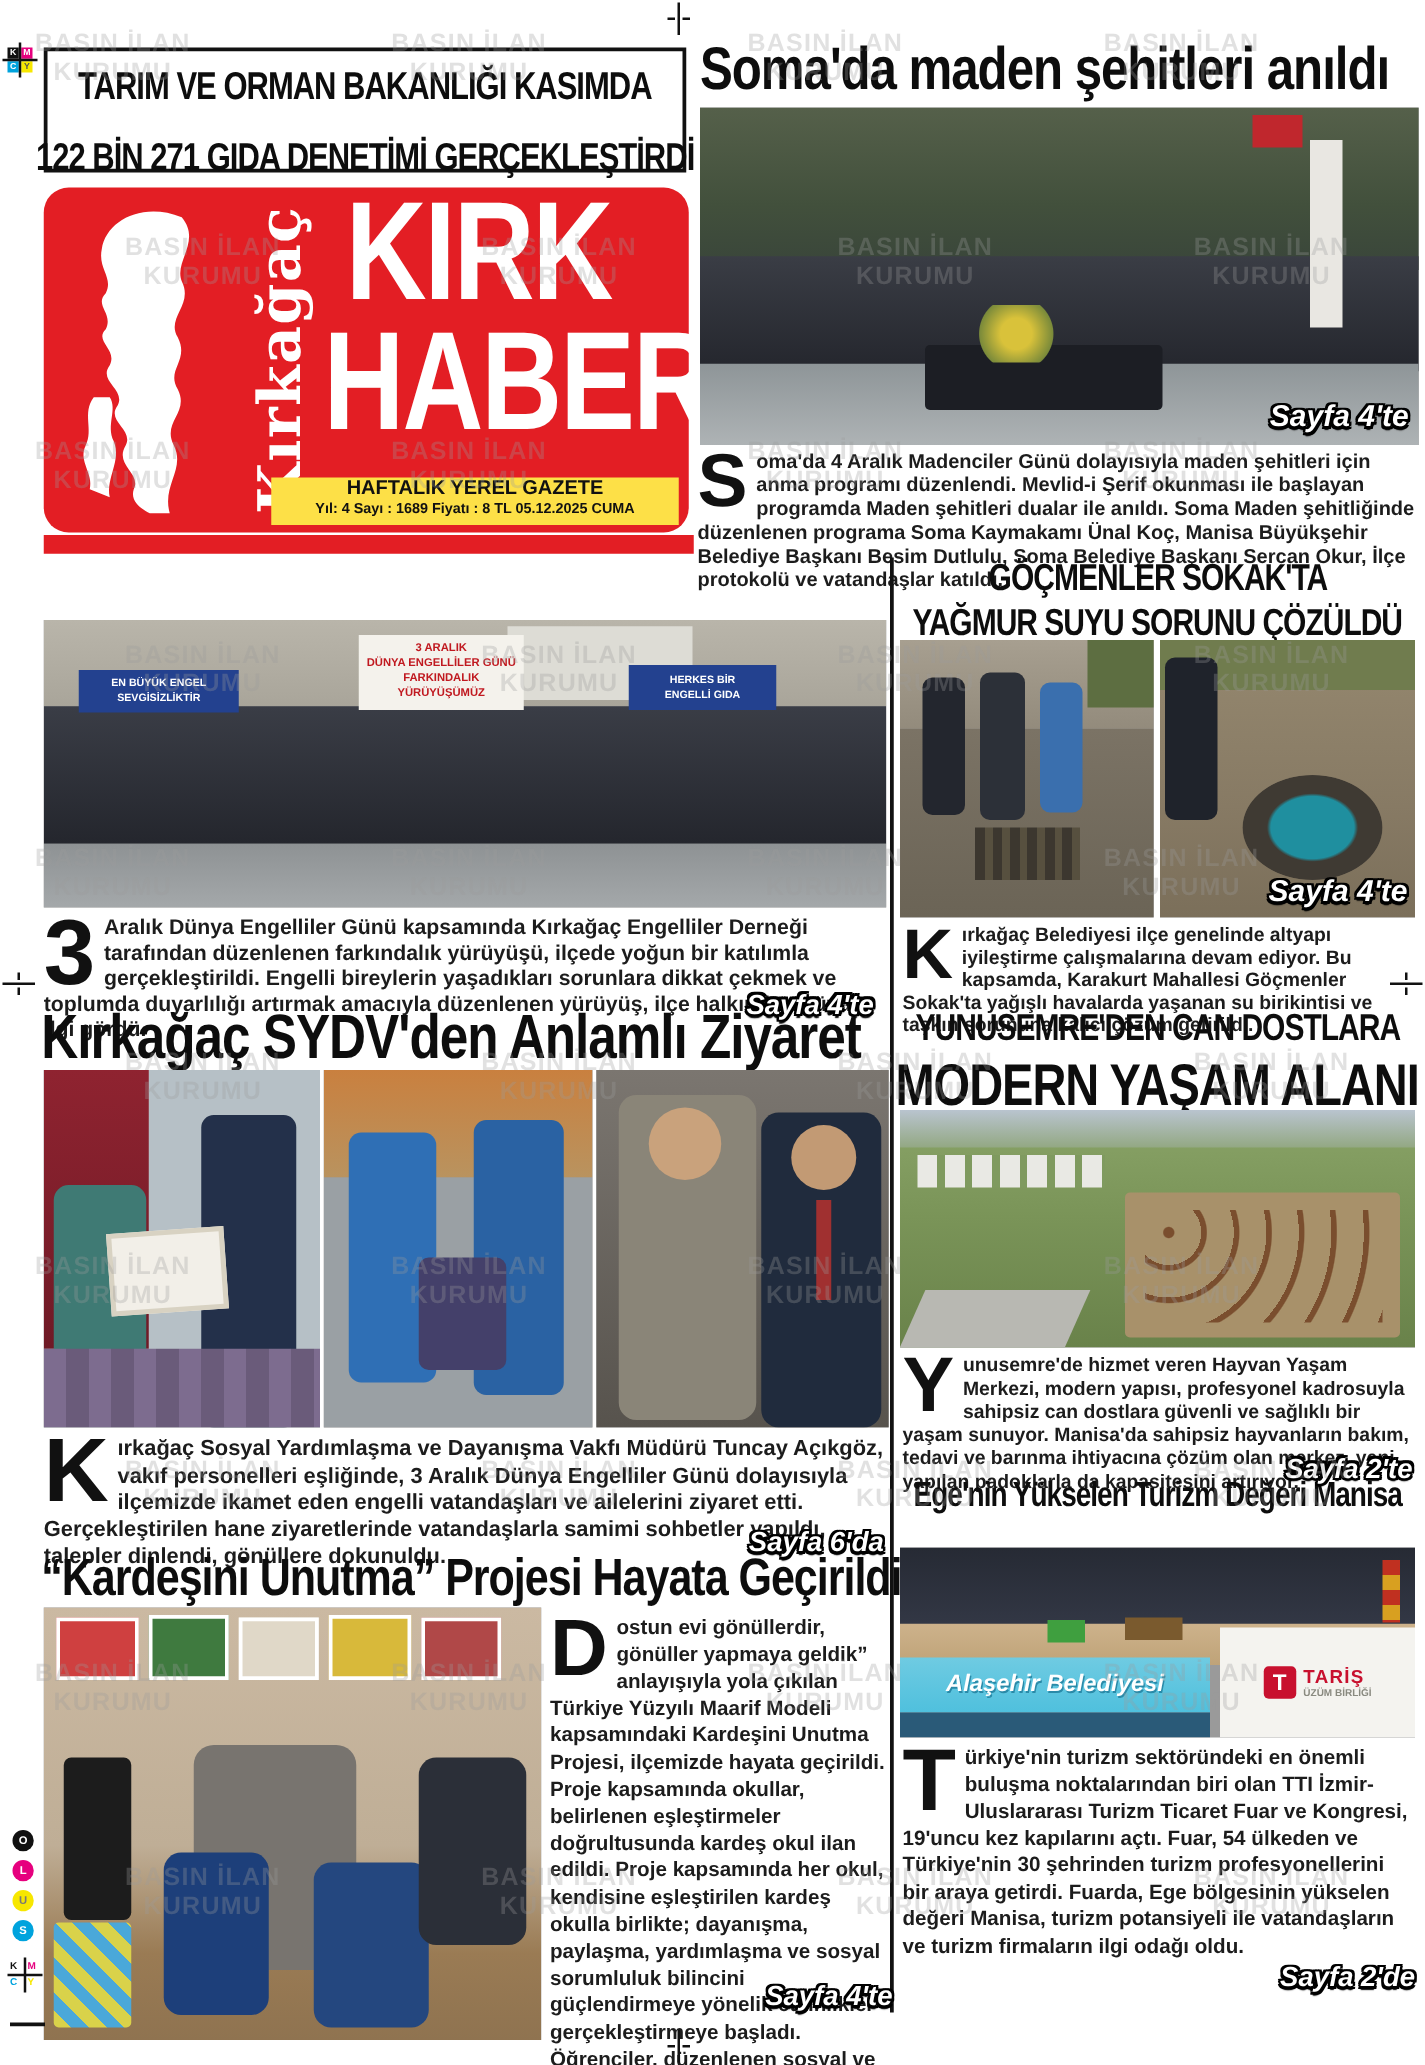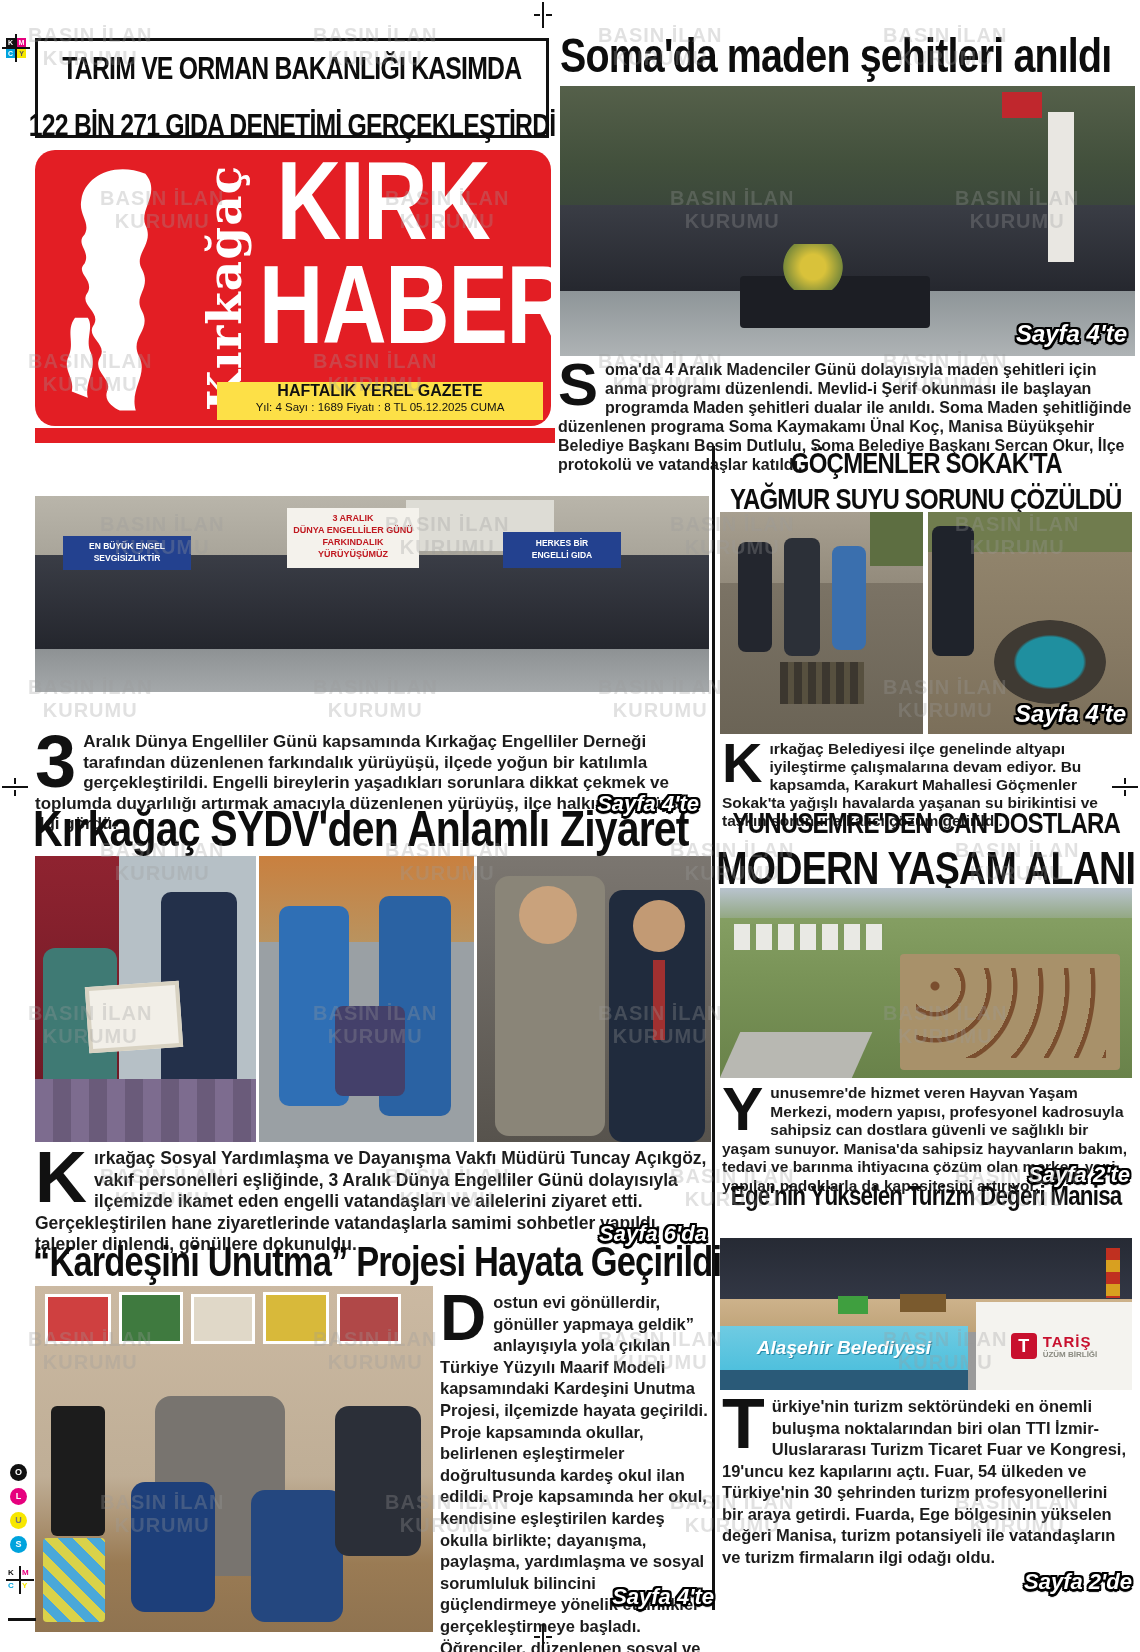--- a/index.html
+++ b/index.html
@@ -194,21 +194,21 @@
       <span style="font-family:'DejaVu Serif',serif;font-weight:bold;color:#fff;font-size:47px;letter-spacing:1px;">Kırkağaç</span>
     </div>
     <div class="abs" style="left:188px;top:2px;width:320px;text-align:center;">
       <span class="brand cond-c" style="font-size:112px;">KIRK</span>
     </div>
     <div class="abs" style="left:185px;top:106px;width:326px;text-align:center;">
       <span class="brand cond-c" style="font-size:112px;">HABER</span>
     </div>
     <div class="abs" style="left:182px;top:232px;width:326px;height:38px;background:#fde047;text-align:center;">
       <div style="font-weight:bold;color:#111;font-size:16px;line-height:18px;letter-spacing:0;">HAFTALIK YEREL GAZETE</div>
-      <div style="font-weight:normal;color:#111;font-size:11.5px;line-height:14px;">Yıl: 4     Sayı : 1689   Fiyatı : 8 TL   05.12.2025 CUMA</div>
+      <div style="font-weight:bold;color:#111;font-size:11.5px;line-height:14px;">Yıl: 4     Sayı : 1689   Fiyatı : 8 TL   05.12.2025 CUMA</div>
     </div>
   </div>
 
   <div class="abs" style="left:560px;top:28px;width:576px;">
     <span class="hl cond" style="font-size:48px;">Soma'da maden şehitleri anıldı</span>
   </div>
   <div class="photo" style="left:560px;top:86px;width:575px;height:270px;">
     <div class="shape" style="left:0;top:0;width:100%;height:48%;background:linear-gradient(180deg,#55604a,#42503c 60%,#39453a);"></div>
     <div class="shape" style="left:0;top:44%;width:100%;height:34%;background:linear-gradient(180deg,#3a3d45,#24262d);"></div>
     <div class="shape" style="left:0;top:76%;width:100%;height:24%;background:linear-gradient(180deg,#8e9598,#aeb3b5);"></div>
@@ -217,21 +217,21 @@
     <div class="shape" style="left:488px;top:26px;width:26px;height:150px;background:#e9e7e2;"></div>
     <div class="shape" style="left:442px;top:6px;width:40px;height:26px;background:#c0272d;"></div>
     <div class="badge" style="right:8px;bottom:8px;font-size:24px;">Sayfa 4'te</div>
   </div>
   <div class="abs bodytxt" style="left:558px;top:360px;width:578px;font-size:16px;line-height:19px;">
     <span class="dc" style="font-size:60px;line-height:50px;">S</span><span>oma'da 4 Aralık Madenciler Günü dolayısıyla maden şehitleri için anma programı düzenlendi. Mevlid-i Şerif okunması ile başlayan programda Maden şehitleri dualar ile anıldı. Soma Maden şehitliğinde düzenlenen programa Soma Kaymakamı Ünal Koç, Manisa Büyükşehir Belediye Başkanı Besim Dutlulu, Soma Belediye Başkanı Sercan Okur, İlçe protokolü ve vatandaşlar katıldı.</span>
   </div>
 
   <div class="redbar"></div>
 
-  <div class="photo" style="left:35px;top:496px;width:674px;height:196px;">
+  <div class="photo" style="left:35px;top:496px;width:674px;height:230px;">
     <div class="shape" style="left:0;top:0;width:100%;height:30%;background:linear-gradient(180deg,#b9b5aa,#a9a59a);"></div>
     <div class="shape" style="left:55%;top:2%;width:22%;height:26%;background:#dddcd5;"></div>
     <div class="shape" style="left:0;top:30%;width:100%;height:48%;background:linear-gradient(180deg,#3a3d46,#24262d);"></div>
     <div class="shape" style="left:0;top:78%;width:100%;height:22%;background:linear-gradient(180deg,#8e9294,#a4a8aa);"></div>
     <div class="sign" style="left:252px;top:12px;width:132px;height:60px;background:#f4f2ec;color:#c01920;font-size:9px;line-height:12px;padding-top:4px;box-sizing:border-box;">
       <div>3 ARALIK</div>
       <div>DÜNYA ENGELLİLER GÜNÜ</div>
       <div>FARKINDALIK</div>
       <div>YÜRÜYÜŞÜMÜZ</div>
     </div>

